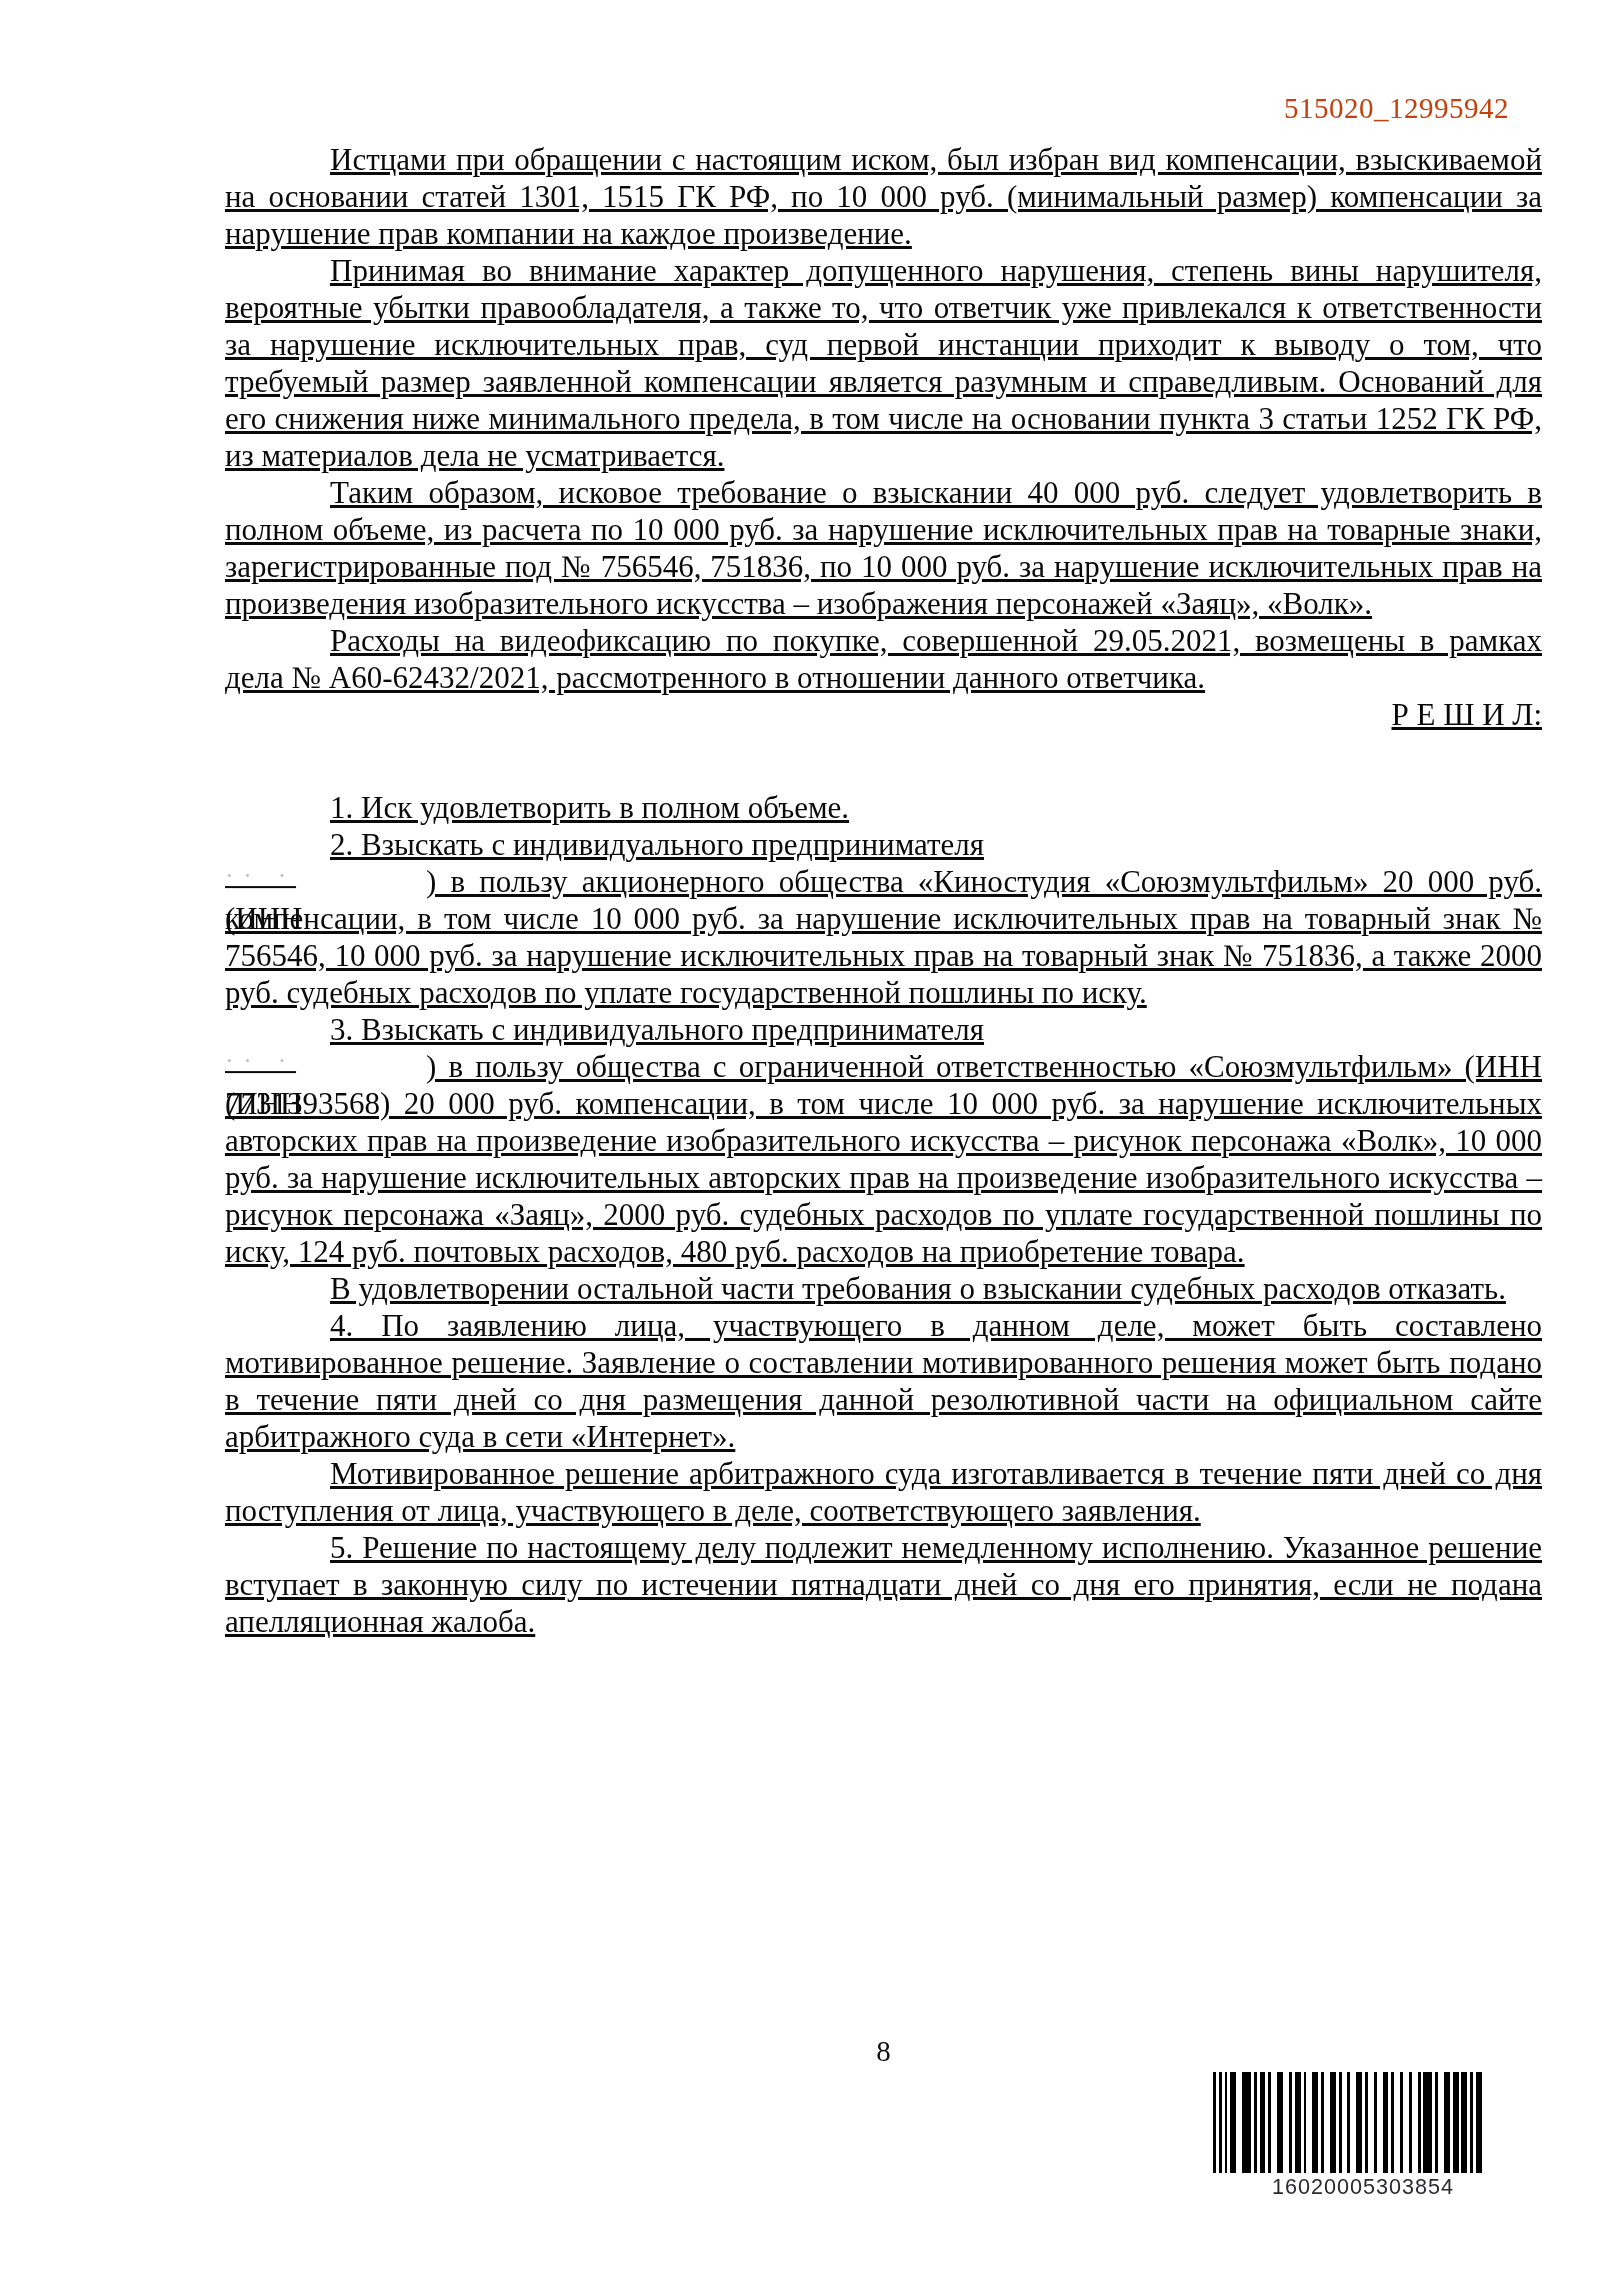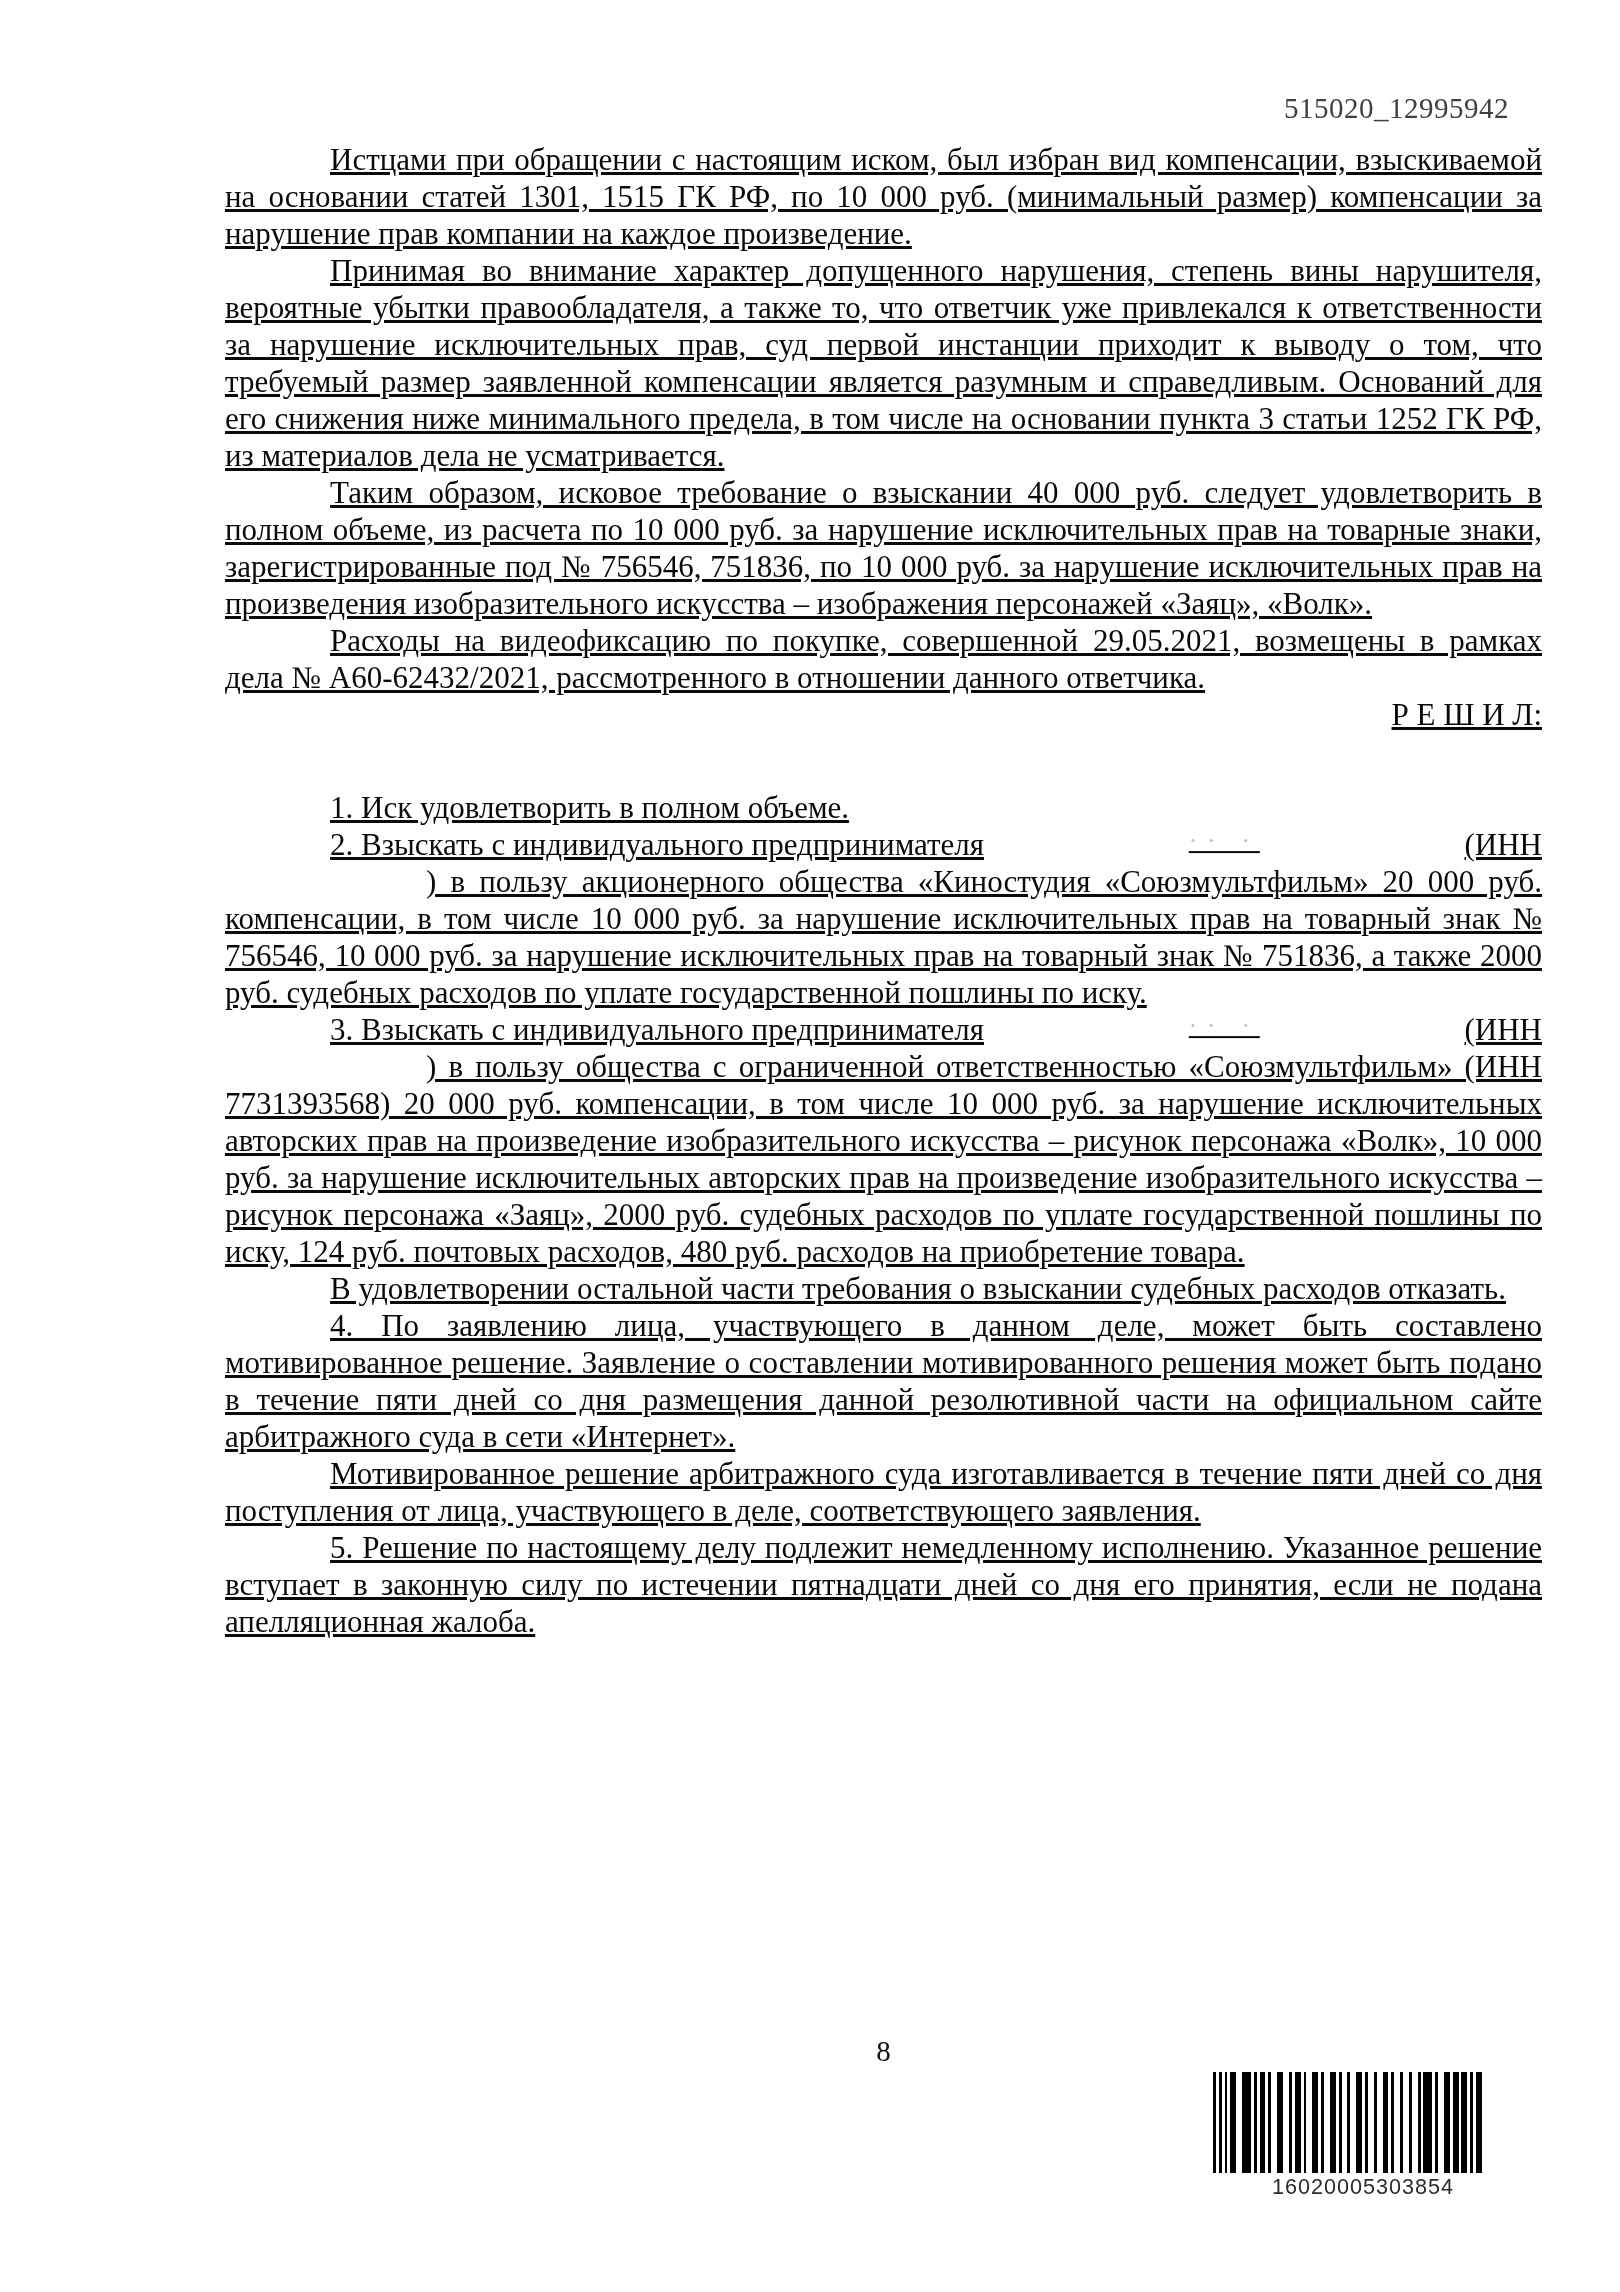--- a/index.html
+++ b/index.html
@@ -4,36 +4,36 @@
 <style>
   html,body{margin:0;padding:0;}
   body{
     width:1620px;height:2293px;background:#ffffff;position:relative;
     font-family:"Liberation Serif","DejaVu Serif",serif;color:#0a0a0a;
   }
   .page{position:absolute;inset:0;background:#ffffff;}
 
   .doc-id{
     position:absolute;top:92px;right:111px;
-    font-size:29px;letter-spacing:0.5px;color:#404040;
+    font-size:29px;letter-spacing:0.5px;color:#c2410c;
   }
 
   .content{
     position:absolute;left:225px;top:141px;width:1317px;
     font-size:31px;line-height:37px;text-align:justify;color:#0a0a0a;text-decoration:underline;
   }
   .para{margin:0;text-indent:105px;}
   .para.cont{text-indent:201px;}
   .para.heading{
     text-indent:0;text-align:right;
     margin-bottom:56px;
   }
   .split-line{
     display:flex;justify-content:space-between;align-items:baseline;
-    height:37px;white-space:nowrap;
+    height:37px;white-space:nowrap;flex-direction:column;
   }
   .split-left{padding-left:105px;}
   .split-mid{
     flex:1;display:flex;justify-content:center;
     color:#bdbdbd;font-size:25.5px;letter-spacing:9.8px;
     transform:translateY(-5.9px);
   }
   .split-right{}
 
   .page-number{

